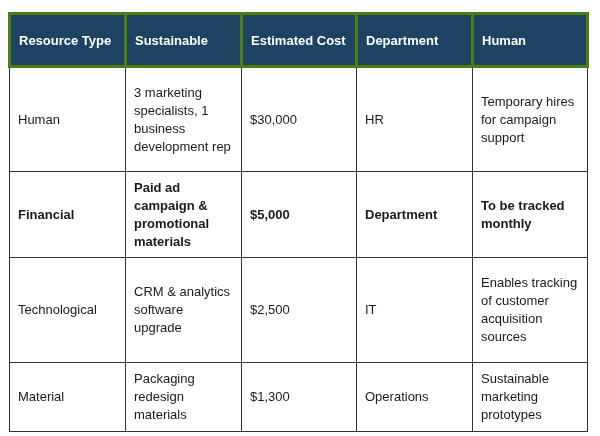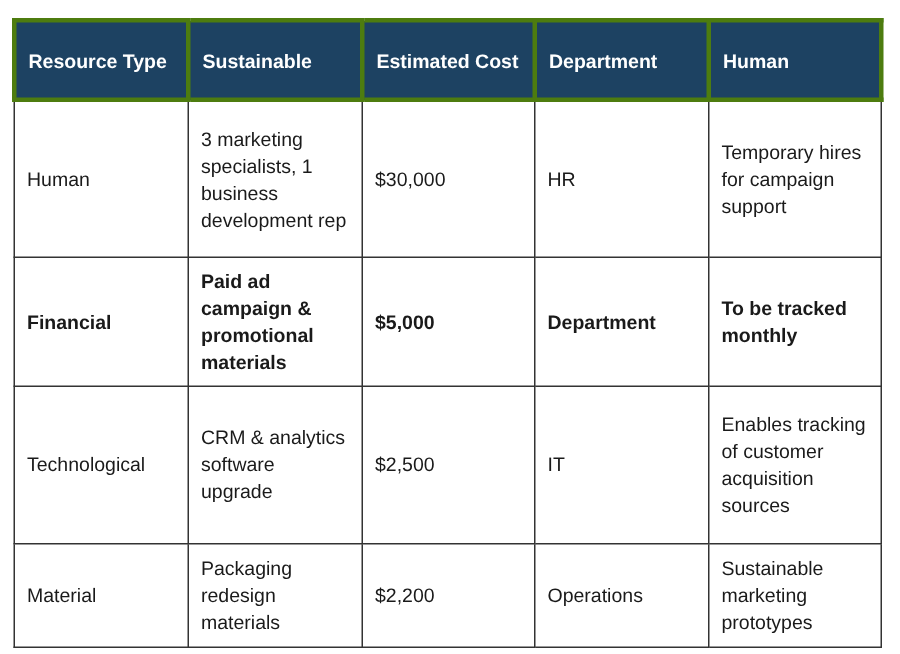--- a/index.html
+++ b/index.html
@@ -68,18 +68,18 @@
     <tr class="r3">
       <td>Technological</td>
       <td>CRM &amp; analytics software upgrade</td>
       <td>$2,500</td>
       <td>IT</td>
       <td>Enables tracking of customer acquisition sources</td>
     </tr>
     <tr class="r4">
       <td>Material</td>
       <td>Packaging redesign materials</td>
-      <td>$2,200</td>
+      <td>$1,300</td>
       <td>Operations</td>
       <td>Sustainable marketing prototypes</td>
     </tr>
   </tbody>
 </table>
 
 </body></html>

